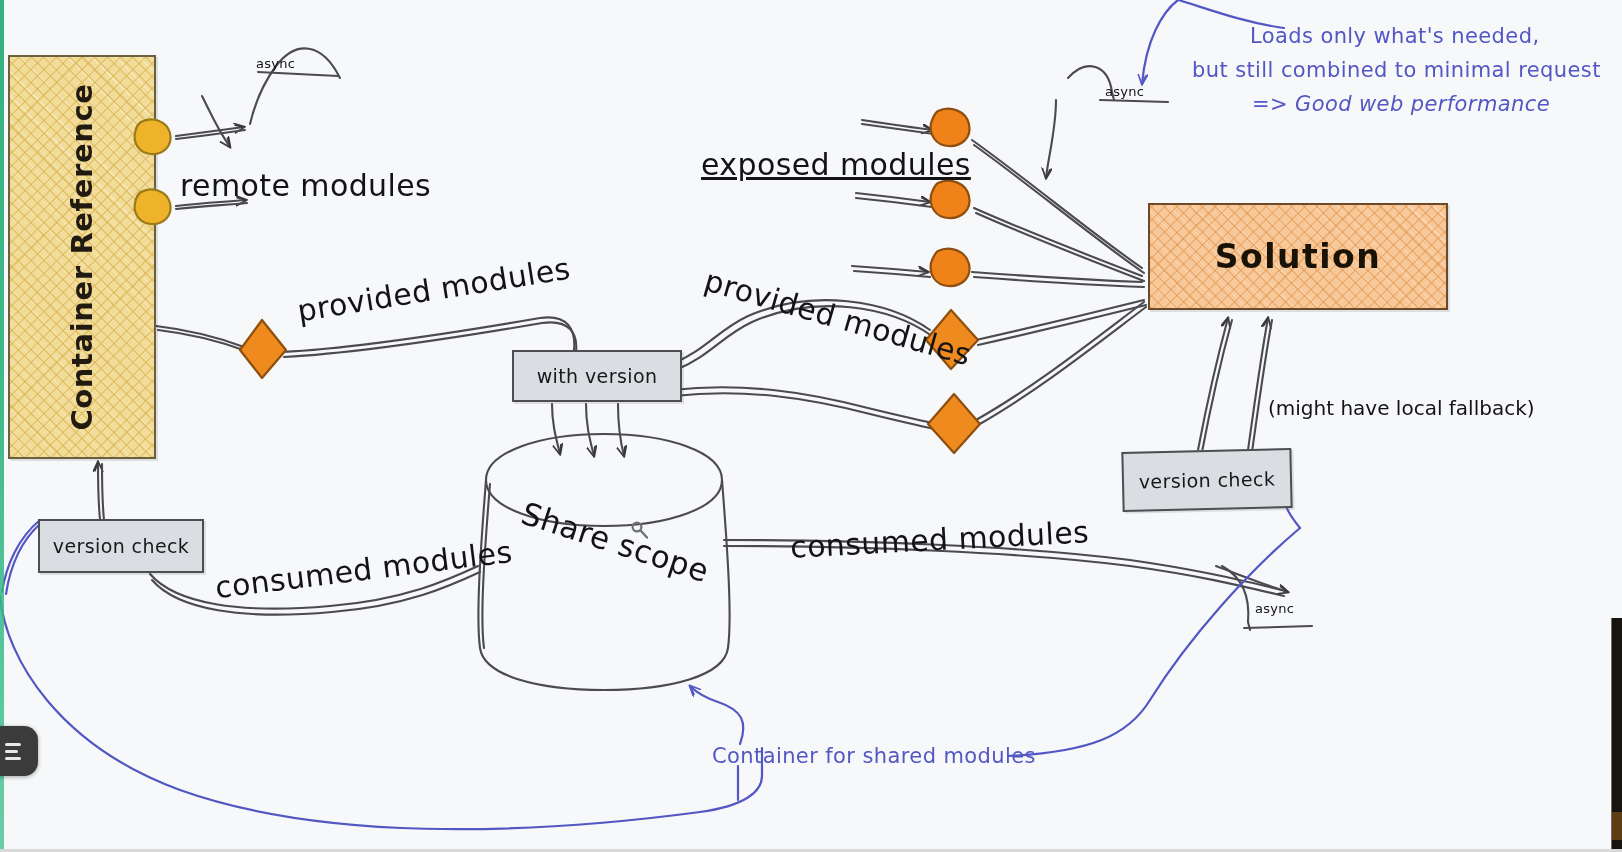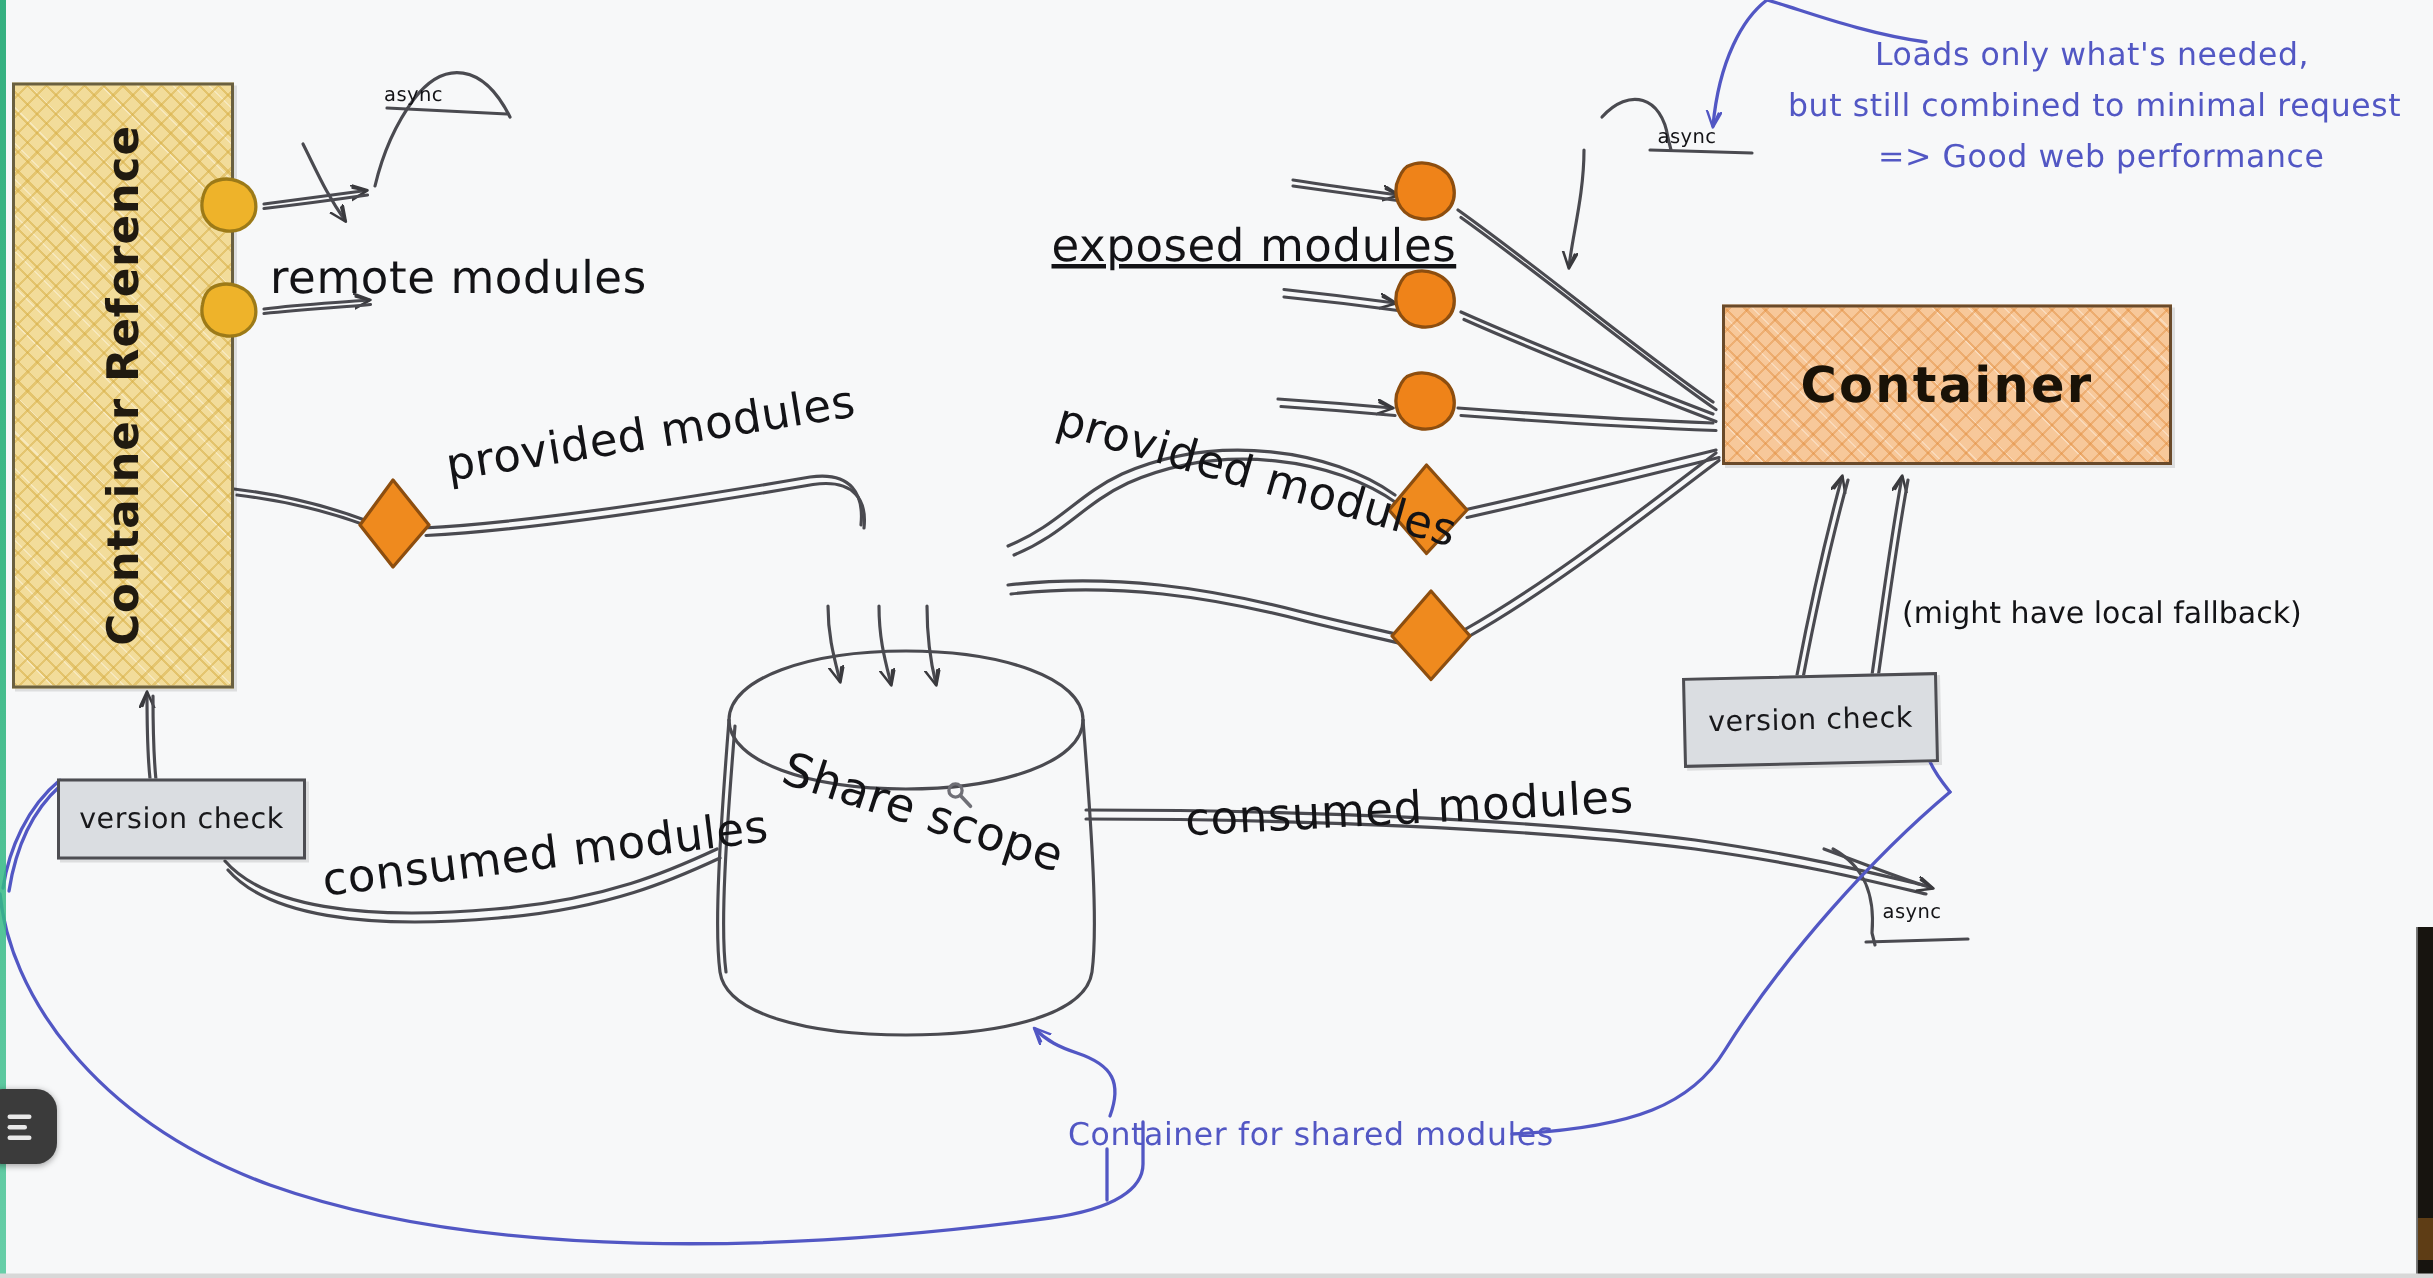--- a/index.html
+++ b/index.html
@@ -103,21 +103,21 @@
   .t-provided-left{left:296px;top:272px;transform:rotate(-9deg);}
   .t-provided-right{left:700px;top:300px;transform:rotate(16deg);}
   .t-consumed-left{left:214px;top:552px;transform:rotate(-7deg);}
   .t-consumed-right{left:790px;top:522px;transform:rotate(-3deg);}
   .t-fallback{left:1268px;top:396px;}
   .t-async1{left:256px;top:56px;}
   .t-async2{left:1105px;top:84px;}
   .t-async3{left:1255px;top:601px;}
   .t-blue1{left:1250px;top:24px;}
   .t-blue2{left:1192px;top:58px;}
-  .t-blue3{left:1252px;top:92px;}
+  .t-blue3{left:1252px;top:92px;font-style:italic;}
   .t-solution{left:712px;top:744px;}
 
   
   .magnifier{position:absolute;left:630px;top:520px;}
 </style>
 </head>
 <body>
 
 <div id="stage">
 
@@ -221,23 +221,26 @@
       <path d="M1008,756 C1090,752 1128,736 1150,700 C1190,636 1250,570 1300,528"></path>
       <path d="M1300,528 C1292,518 1288,512 1286,506"></path>
     </g>
   </svg>
 
   <div class="node box-container-ref">
     <span class="lbl hand">Container Reference</span>
   </div>
 
   <div class="node box-container">
-    <span class="lbl hand">Container</span>
-  </div>
-
+    <span class="lbl hand">Solution</span>
+  </div>
+
+  <div class="node box-grey box-with-version">
+    <span class="lbl hand">with version</span>
+  </div>
 
   <div class="node box-grey box-vcheck-left">
     <span class="lbl hand">version check</span>
   </div>
 
   <div class="node box-grey box-vcheck-right">
     <span class="lbl hand">version check</span>
   </div>
 
   <div class="tx sz-big" style="left:518px;top:524px;transform:rotate(18deg);font-size:31px;">

